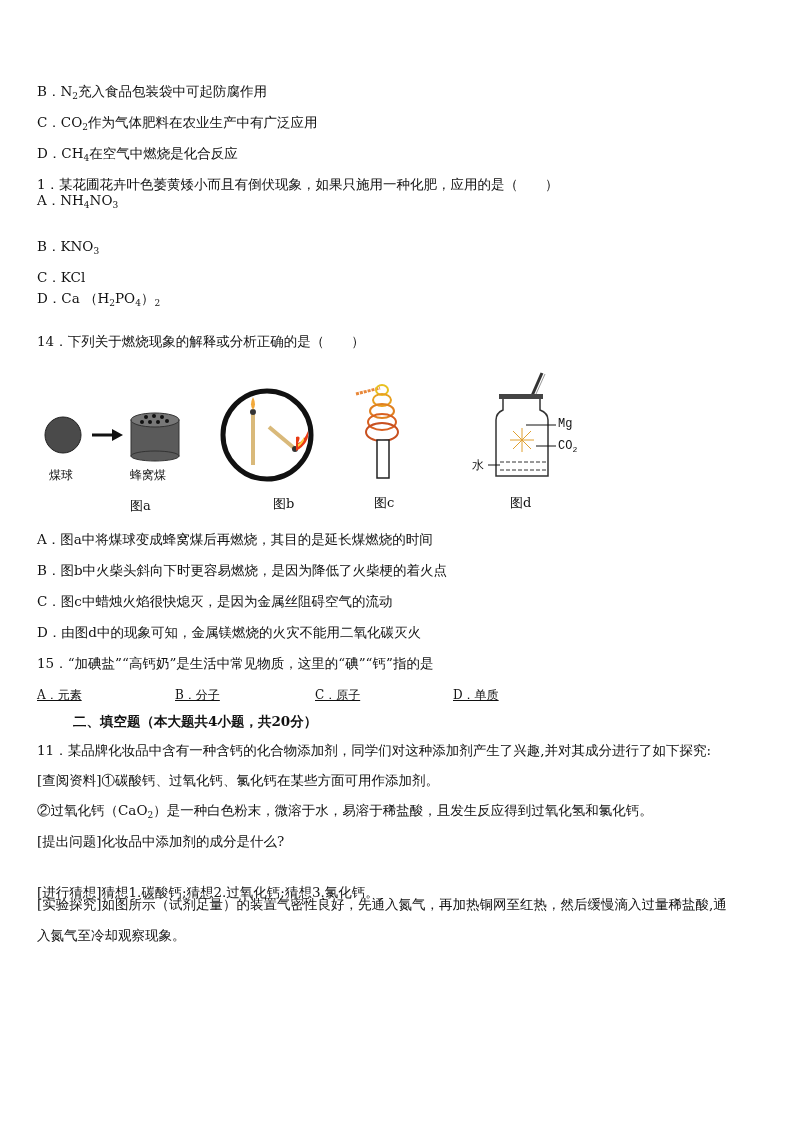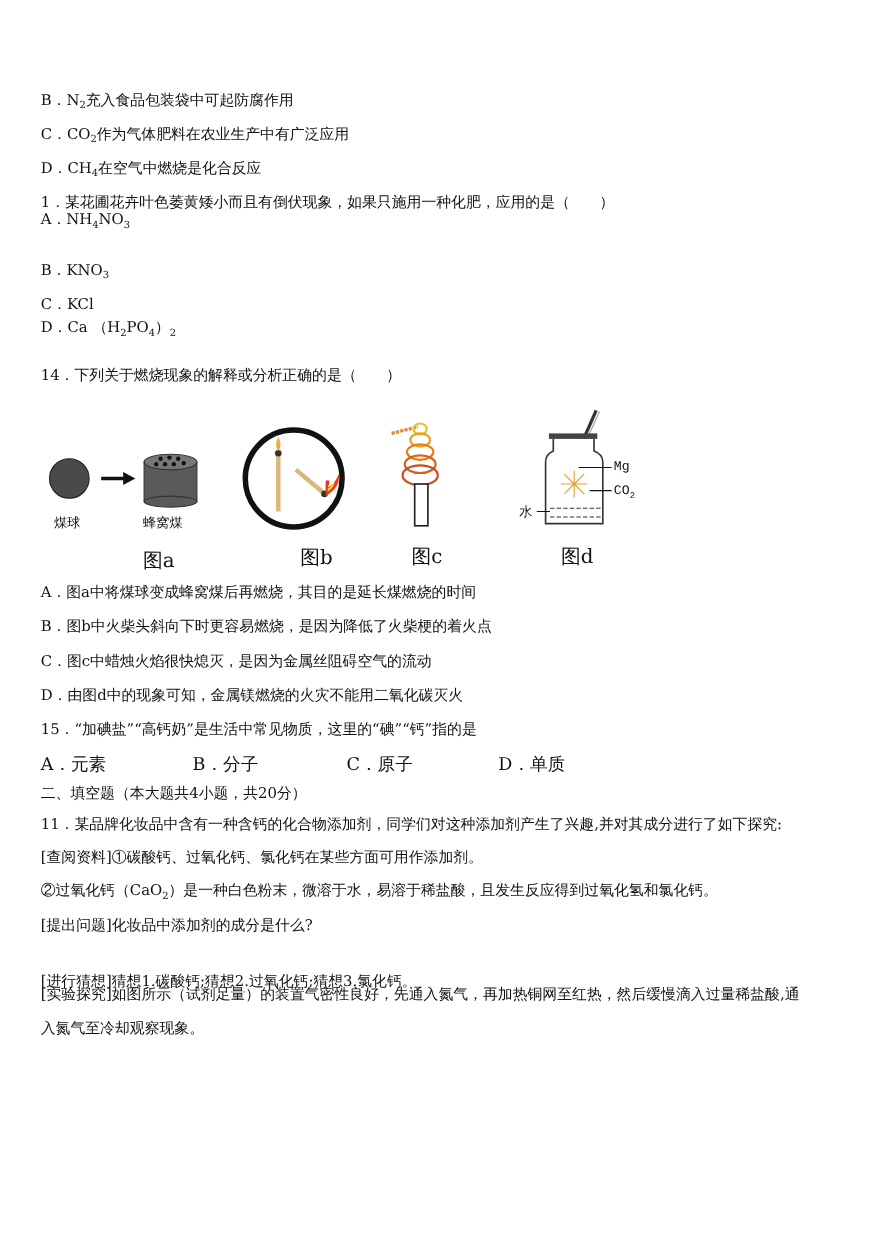--- a/index.html
+++ b/index.html
@@ -6,24 +6,24 @@
   body {
     width: 794px; height: 1123px; position: relative; overflow: hidden;
     font-family: "DejaVu Serif", "Liberation Serif", serif;
     color: #111111;
   }
   .line {
     position: absolute; left: 37px;
     font-size: 13.5px; line-height: 18px; white-space: nowrap;
   }
   .line sub { font-size: 9px; vertical-align: -3px; line-height: 0; }
-  .bold { font-weight: normal; }
-  .opt { position: absolute; font-size: 16px; line-height: 18px; white-space: nowrap; }
+  .bold { font-weight: bold; margin-left: 36px; }
+  .opt { position: absolute; font-size: 12px; line-height: 18px; white-space: nowrap; text-decoration: underline; }
   .fig { position: absolute; }
-  .cap { position: absolute; font-size: 18px; white-space: nowrap; }
+  .cap { position: absolute; font-size: 13px; white-space: nowrap; }
   .lbl { position: absolute; font-size: 12px; white-space: nowrap; font-family: Liberation Mono, monospace; }
 </style>
 </head>
 <body>
 
 <div class="line" style="top:82px"><span>B．N</span><sub>2</sub><span>充入食品包装袋中可起防腐作用</span></div>
 <div class="line" style="top:113px"><span>C．CO</span><sub>2</sub><span>作为气体肥料在农业生产中有广泛应用</span></div>
 <div class="line" style="top:144px"><span>D．CH</span><sub>4</sub><span>在空气中燃烧是化合反应</span></div>
 
 <div class="line" style="top:175px">1．某花圃花卉叶色萎黄矮小而且有倒伏现象，如果只施用一种化肥，应用的是（　　）</div>

